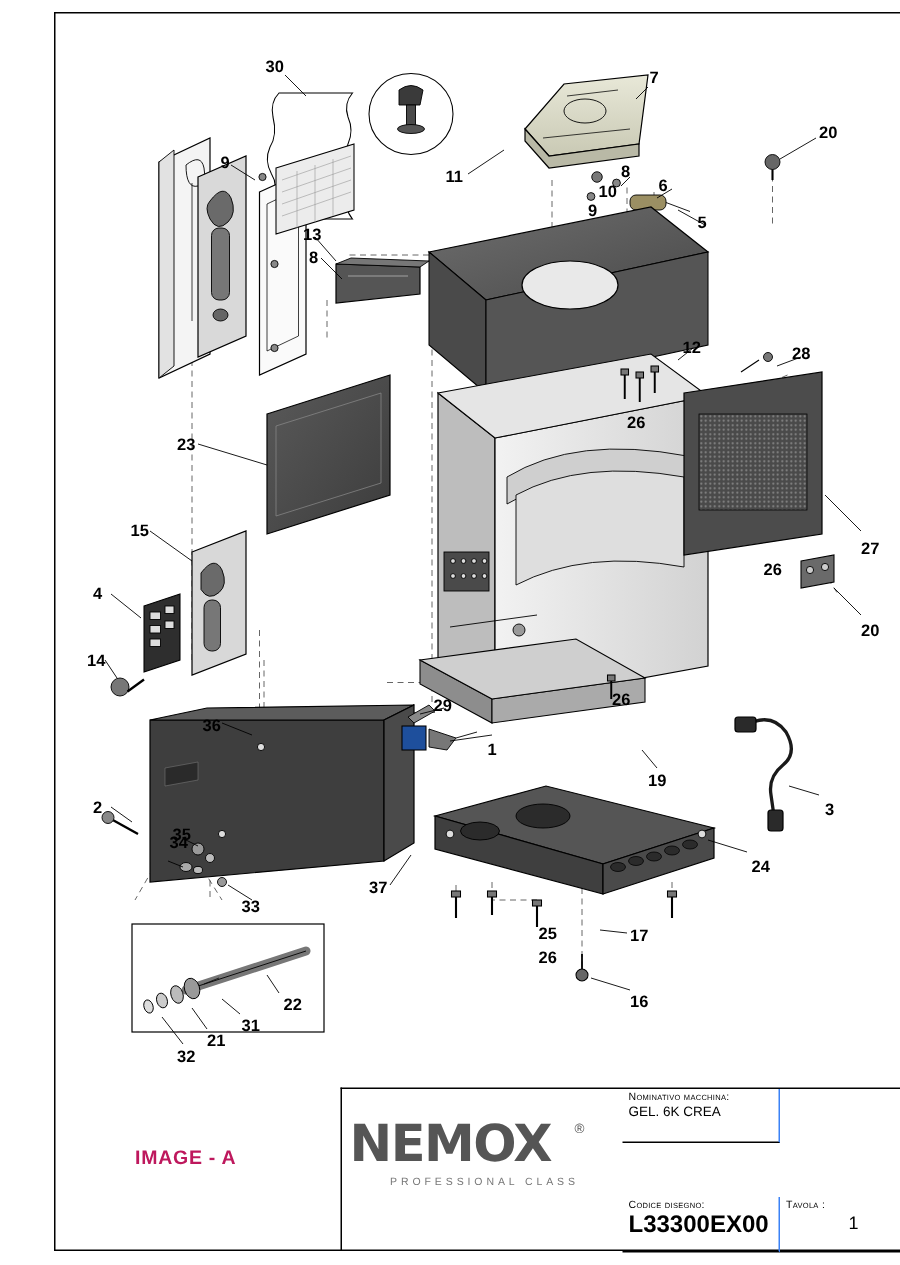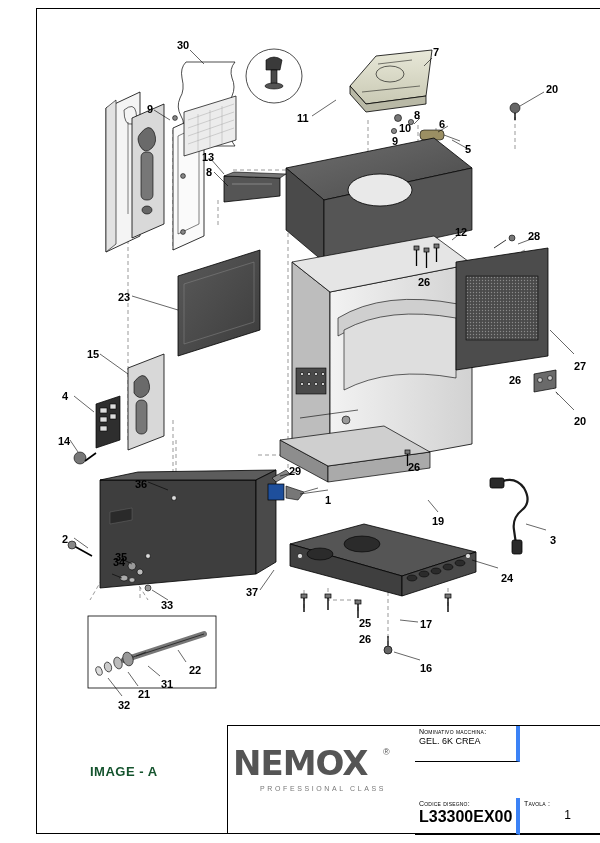--- a/index.html
+++ b/index.html
@@ -42,21 +42,21 @@
     top: 725px;
     width: 392px;
     height: 109px;
     border-left: 1px solid #000;
     border-top: 1px solid #000;
     box-sizing: border-box;
   }
   .tb-cell {
     position: absolute;
     box-sizing: border-box;
-    border-right: 4px solid #3b82f6;
+    border-right: 1px solid #3b82f6;
     border-bottom: 1px solid #000;
     padding: 2px 4px;
     overflow: hidden;
   }
   .tb-label {
     font-size: 7px;
     font-variant: small-caps;
     letter-spacing: 0.2px;
     color: #000;
     display: block;
@@ -75,21 +75,21 @@
     text-align: center;
     font-size: 12px;
   }
   .image-label {
     position: absolute;
     left: 62px;
     top: 764px;
     font-size: 13px;
     font-weight: bold;
     letter-spacing: 0.5px;
-    color: #14532d;
+    color: #be185d;
   }
   .logo {
     position: absolute;
     left: 205px;
     top: 735px;
     width: 180px;
     height: 80px;
   }
   .logo-text {
     position: absolute;

